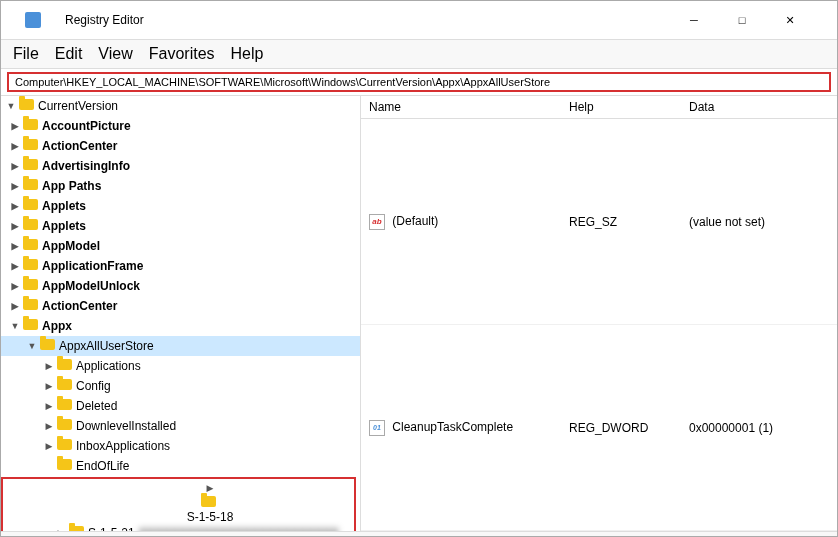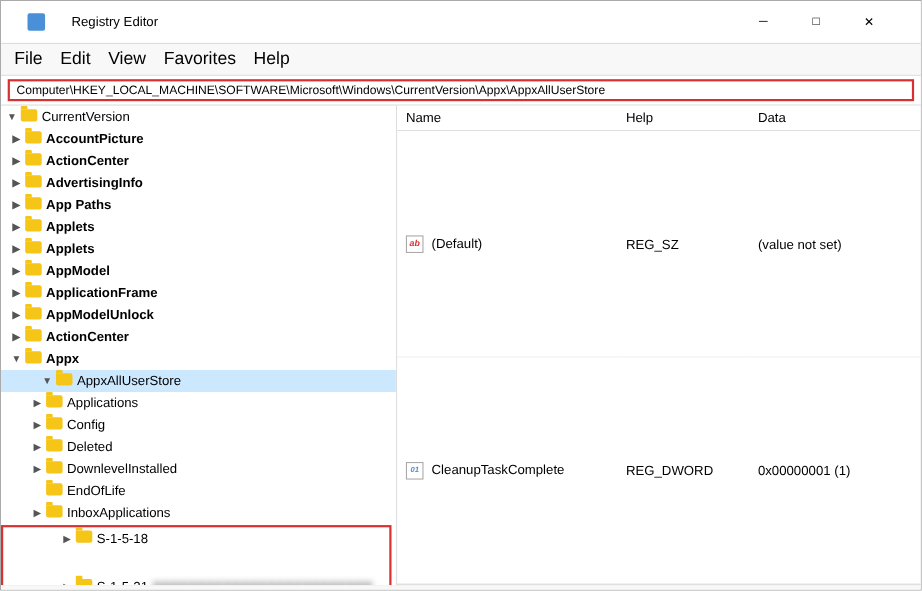--- a/index.html
+++ b/index.html
@@ -262,22 +262,22 @@
     .status-bar {
       border-top: 1px solid #ddd;
       padding: 2px 8px;
       font-size: 11px;
       background: #f8f8f8;
     }
 
     
     .indent-0 { padding-left: 2px; }
     .indent-1 { padding-left: 6px; font-weight: bold; }
-    .indent-2 { padding-left: 34px; }
-    .indent-3 { padding-left: 25px; }
+    .indent-2 { padding-left: 23px; }
+    .indent-3 { padding-left: 40px; }
 
     .blurred-text {
       filter: blur(3px);
       display: inline-block;
     }
   </style>
 </head>
 <body>
 
 <div class="window">
@@ -405,34 +405,34 @@
         <span class="tree-label">Deleted</span>
       </div>
 
       <div class="tree-item indent-3">
         <span class="tree-expander collapsed"></span>
         <span class="tree-folder-icon"><span class="folder-closed"></span></span>
         <span class="tree-label">DownlevelInstalled</span>
       </div>
 
       <div class="tree-item indent-3">
+        <span class="tree-expander collapsed"></span>
+        <span class="tree-folder-icon"><span class="folder-closed"></span></span>
+        <span class="tree-label">InboxApplications</span>
+      </div>
+
+      <div class="tree-item indent-3">
         <span class="tree-expander empty"></span>
         <span class="tree-folder-icon"><span class="folder-closed"></span></span>
         <span class="tree-label">EndOfLife</span>
       </div>
 
-      <div class="tree-item indent-3">
-        <span class="tree-expander collapsed"></span>
-        <span class="tree-folder-icon"><span class="folder-closed"></span></span>
-        <span class="tree-label">InboxApplications</span>
-      </div>
-
       <div style="border: 2px solid #d63031; margin: 1px 4px 1px 0;">
 
-        <div class="tree-item indent-3" style="padding-left: 50px;">
+        <div class="tree-item indent-3" style="padding-left: 63px; flex-direction: column;">
           <span class="tree-expander collapsed"></span>
           <span class="tree-folder-icon"><span class="folder-closed"></span></span>
           <span class="tree-label">S-1-5-18</span>
         </div>
 
         <div class="tree-item indent-3" style="padding-left: 50px; margin-top: 24px;">
           <span class="tree-expander collapsed"></span>
           <span class="tree-folder-icon"><span class="folder-closed"></span></span>
           <span class="tree-label">S-1-5-21-<span class="blurred-text">XXXXXXXXXXXXXXXXXXXXXXXXX</span></span>
         </div>

